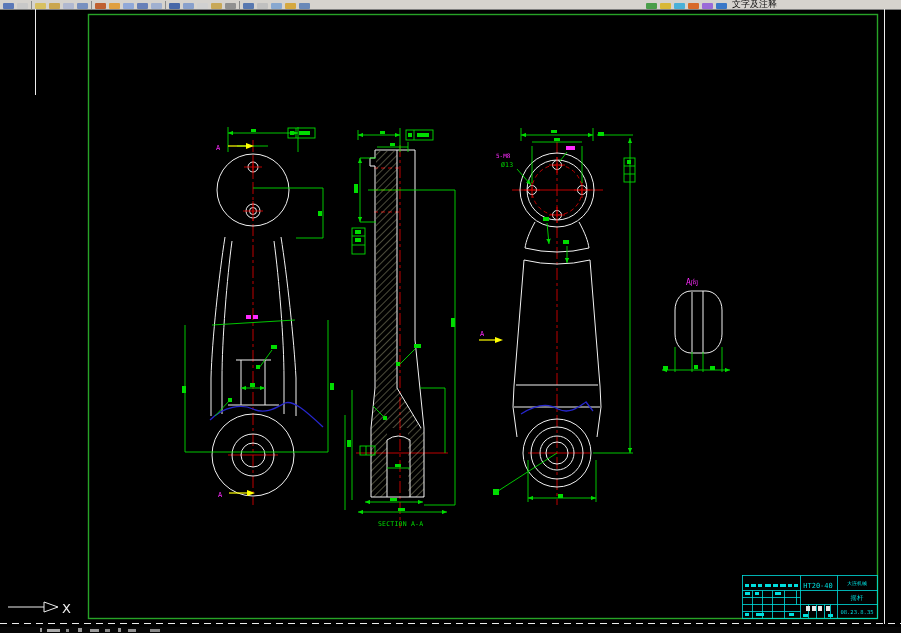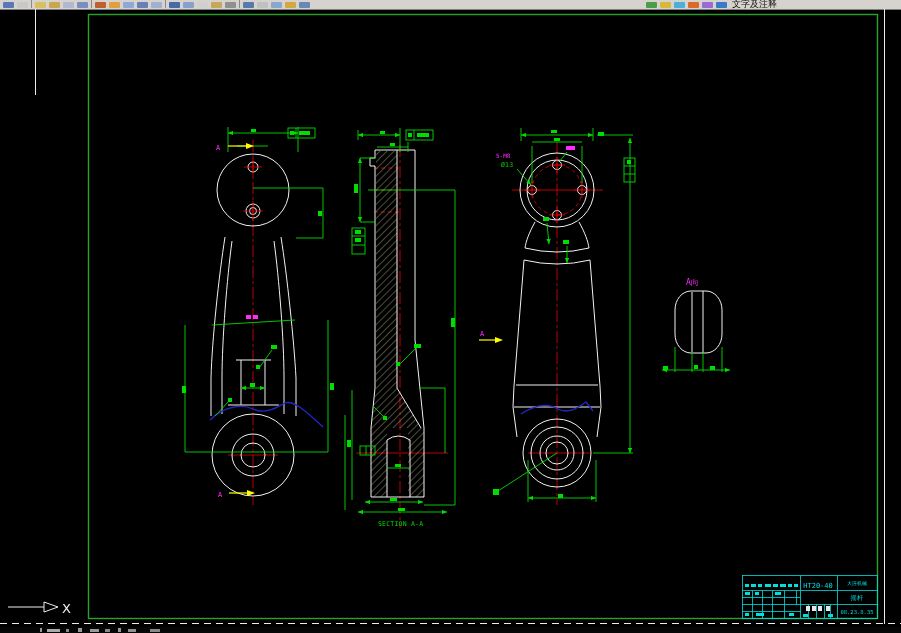--- a/index.html
+++ b/index.html
@@ -1,20 +1,20 @@
 <!DOCTYPE html>
 <html style="--canvas-bg: #000000; --toolbar-bg: #d6d3ce; --frame-green: #27a327; --dim-green: #00dd00; --centerline-red: #d40000; --outline-white: #f2f2f2; --hatch: #d8d8a8; --label-magenta: #ff2bff; --arrow-yellow: #ffff00; --spline-blue: #2626cc; --titleblock-cyan: #00dede;"><head>
 <meta charset="utf-8">
 <style>
   html,body{margin:0;padding:0;background:#202020;}
   .screen{position:relative;width:901px;height:633px;background:var(--canvas-bg,#000);overflow:hidden;
           font-family:"Liberation Sans", sans-serif;}
   
   .toolbar{position:absolute;top:0;left:0;right:0;height:9px;background:var(--toolbar-bg,#d6d3ce);
-           border-bottom:1px solid #7f7f7f;display:flex;align-items:flex-start;overflow:hidden;}
+           border-bottom:1px solid #7f7f7f;display:flex;align-items:center;overflow:hidden;}
   .icons{display:flex;align-items:flex-end;gap:3px;padding-left:3px;}
   .ticon{width:11px;height:6px;border-radius:1px;flex:0 0 auto;}
   .tsep{width:1px;height:8px;background:#8a8a8a;flex:0 0 auto;}
   .tgap{height:1px;flex:0 0 auto;}
   .tb-label{font-size:9px;line-height:9px;color:#101010;white-space:nowrap;margin-left:5px;
             font-family:"DejaVu Sans", sans-serif;}
   
   svg.canvas{position:absolute;left:0;top:9px;width:901px;height:624px;display:block;}
   .frame{stroke:var(--frame-green);stroke-width:1.4;fill:none;}
   .wl{stroke:#ededed;stroke-width:1;fill:none;}

